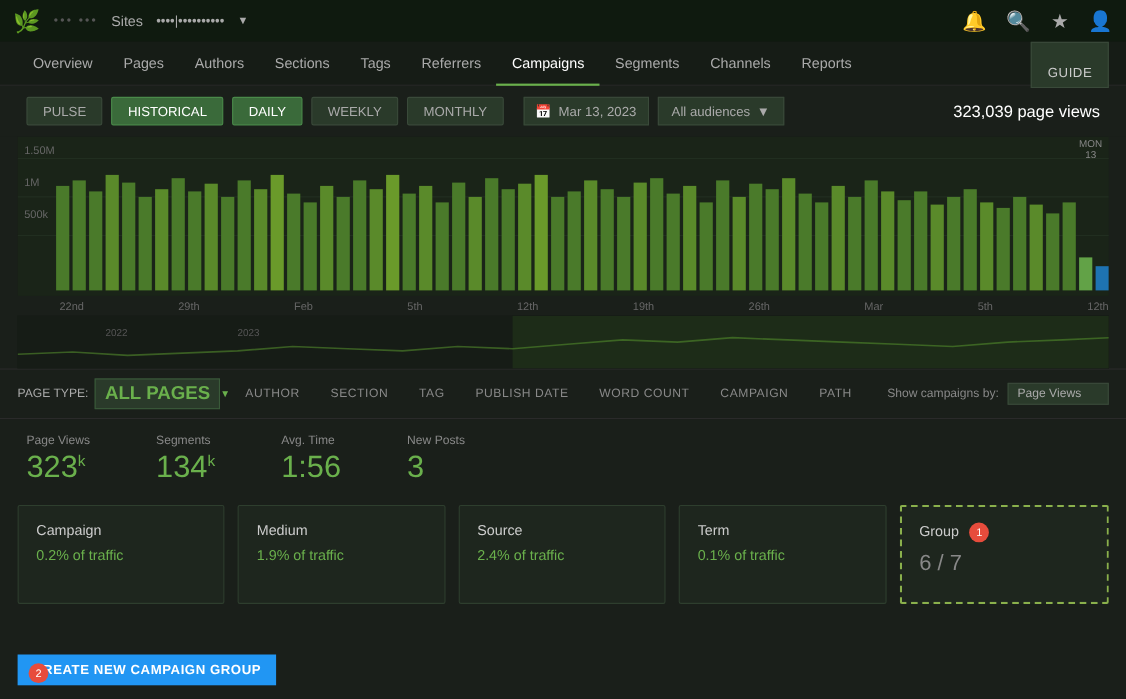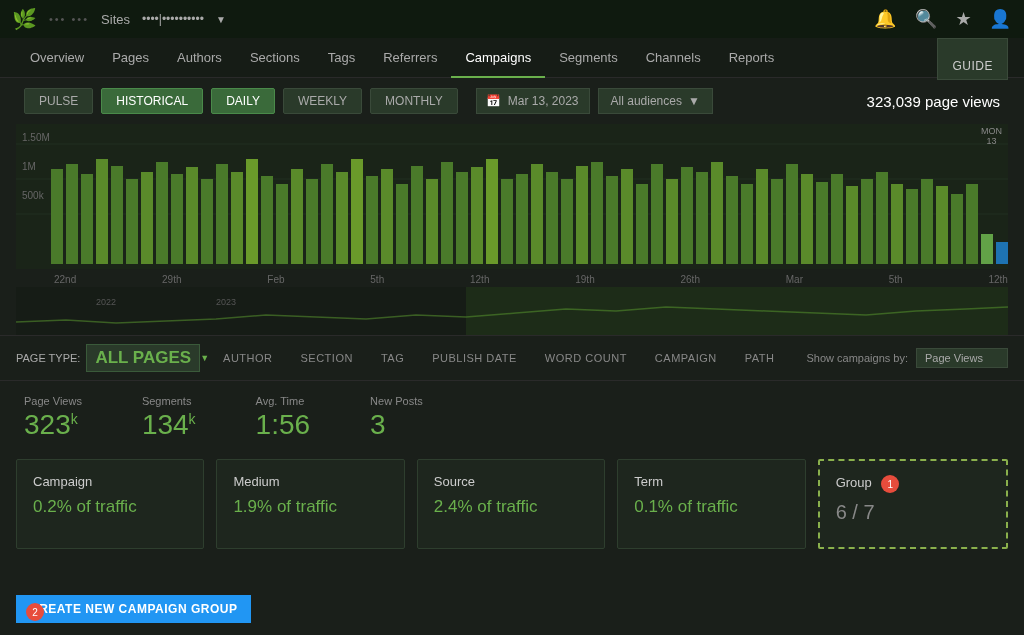--- a/index.html
+++ b/index.html
@@ -230,21 +230,21 @@
       background: #1e261e;
     }
     .card-title {
       color: #ccc;
       font-size: 13px;
       font-weight: 500;
       margin-bottom: 8px;
     }
     .card-stat {
       color: #6ab04c;
-      font-size: 17px;
+      font-size: 13px;
     }
     .card-fraction {
       color: #888;
       font-size: 20px;
       font-weight: 300;
       margin-top: 4px;
     }
     .badge {
       width: 18px;
       height: 18px;

